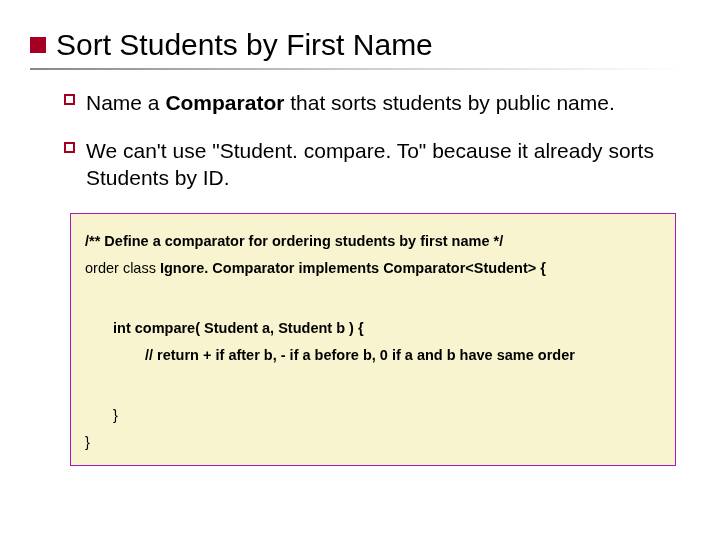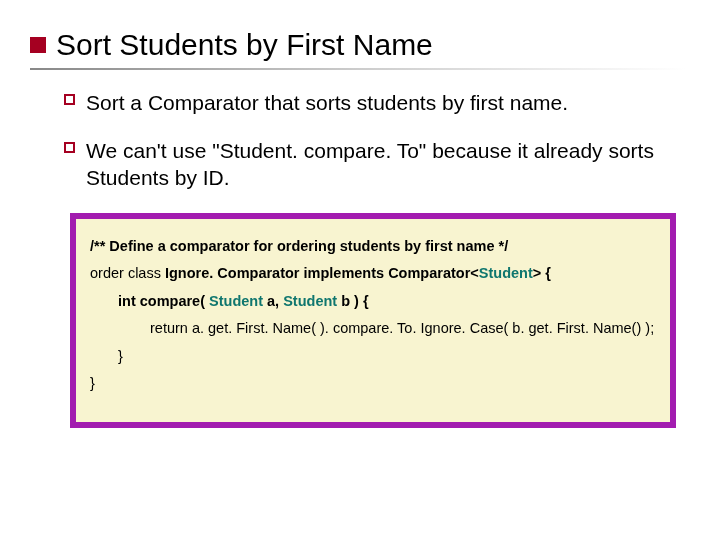--- a/index.html
+++ b/index.html
@@ -55,68 +55,68 @@
   }
   .bullet-marker {
     position: absolute;
     left: -22px;
     top: 4px;
     width: 11px;
     height: 11px;
     border: 2px solid #a50021;
     box-sizing: border-box;
   }
-  .bold { font-weight: normal; }
+  .bold { font-weight: bold; }
 
   .code-box {
     margin: 8px 10px 0 40px;
-    border: 6px solid #a21caf;
+    border: 1px solid #a21caf;
     background: #f8f4d0;
-    padding: 14px 14px 24px 14px;
+    padding: 14px 14px 8px 14px;
     font-family: Arial, Helvetica, sans-serif;
     font-size: 14.5px;
     line-height: 1.9;
   }
   .code-box .lvl0 { padding-left: 0; }
-  .code-box .lvl1 { padding-left: 28px; }
+  .code-box .lvl1 { padding-left: 28px; margin-top: 32px; }
   .code-box .lvl2 { padding-left: 60px; }
-  .kw-student { color: #0f766e; font-weight: bold; }
+  .kw-student { color: #000000; font-weight: bold; }
   .cb-bold { font-weight: bold; }
 </style>
 </head>
 <body>
 
 <div class="slide">
 
   <div class="title-row">
     <div class="title-square"></div>
     <div class="title-text">Sort Students by First Name</div>
   </div>
   <div class="title-rule"></div>
 
   <div class="body">
 
     <div class="bullet">
       <div class="bullet-marker"></div>
-      <span>Sort a </span><span class="bold">Comparator</span><span> that sorts students by first name.</span>
+      <span>Name a </span><span class="bold">Comparator</span><span> that sorts students by public name.</span>
     </div>
 
     <div class="bullet">
       <div class="bullet-marker"></div>
       <span>We can't use "Student. compare. To" because it already sorts Students by ID.</span>
     </div>
 
   </div>
 
   <div class="code-box">
     <div class="lvl0 cb-bold">/** Define a comparator for ordering students by first name */</div>
     <div class="lvl0">
       <span>order class </span><span class="cb-bold">Ignore. Comparator</span><span class="cb-bold"> implements </span><span class="cb-bold">Comparator&lt;</span><span class="kw-student">Student</span><span class="cb-bold">&gt; {</span>
     </div>
     <div class="lvl1 cb-bold">
       <span>int compare( </span><span class="kw-student">Student</span><span> a, </span><span class="kw-student">Student</span><span> b ) {</span>
     </div>
-    <div class="lvl2">return  a. get. First. Name( ). compare. To. Ignore. Case( b. get. First. Name() );</div>
+    <div class="lvl2 cb-bold">// return + if  after b, - if a before b, 0 if a and b have same order</div>
     <div class="lvl1">}</div>
     <div class="lvl0">}</div>
   </div>
 
 </div>
 
 </body></html>

